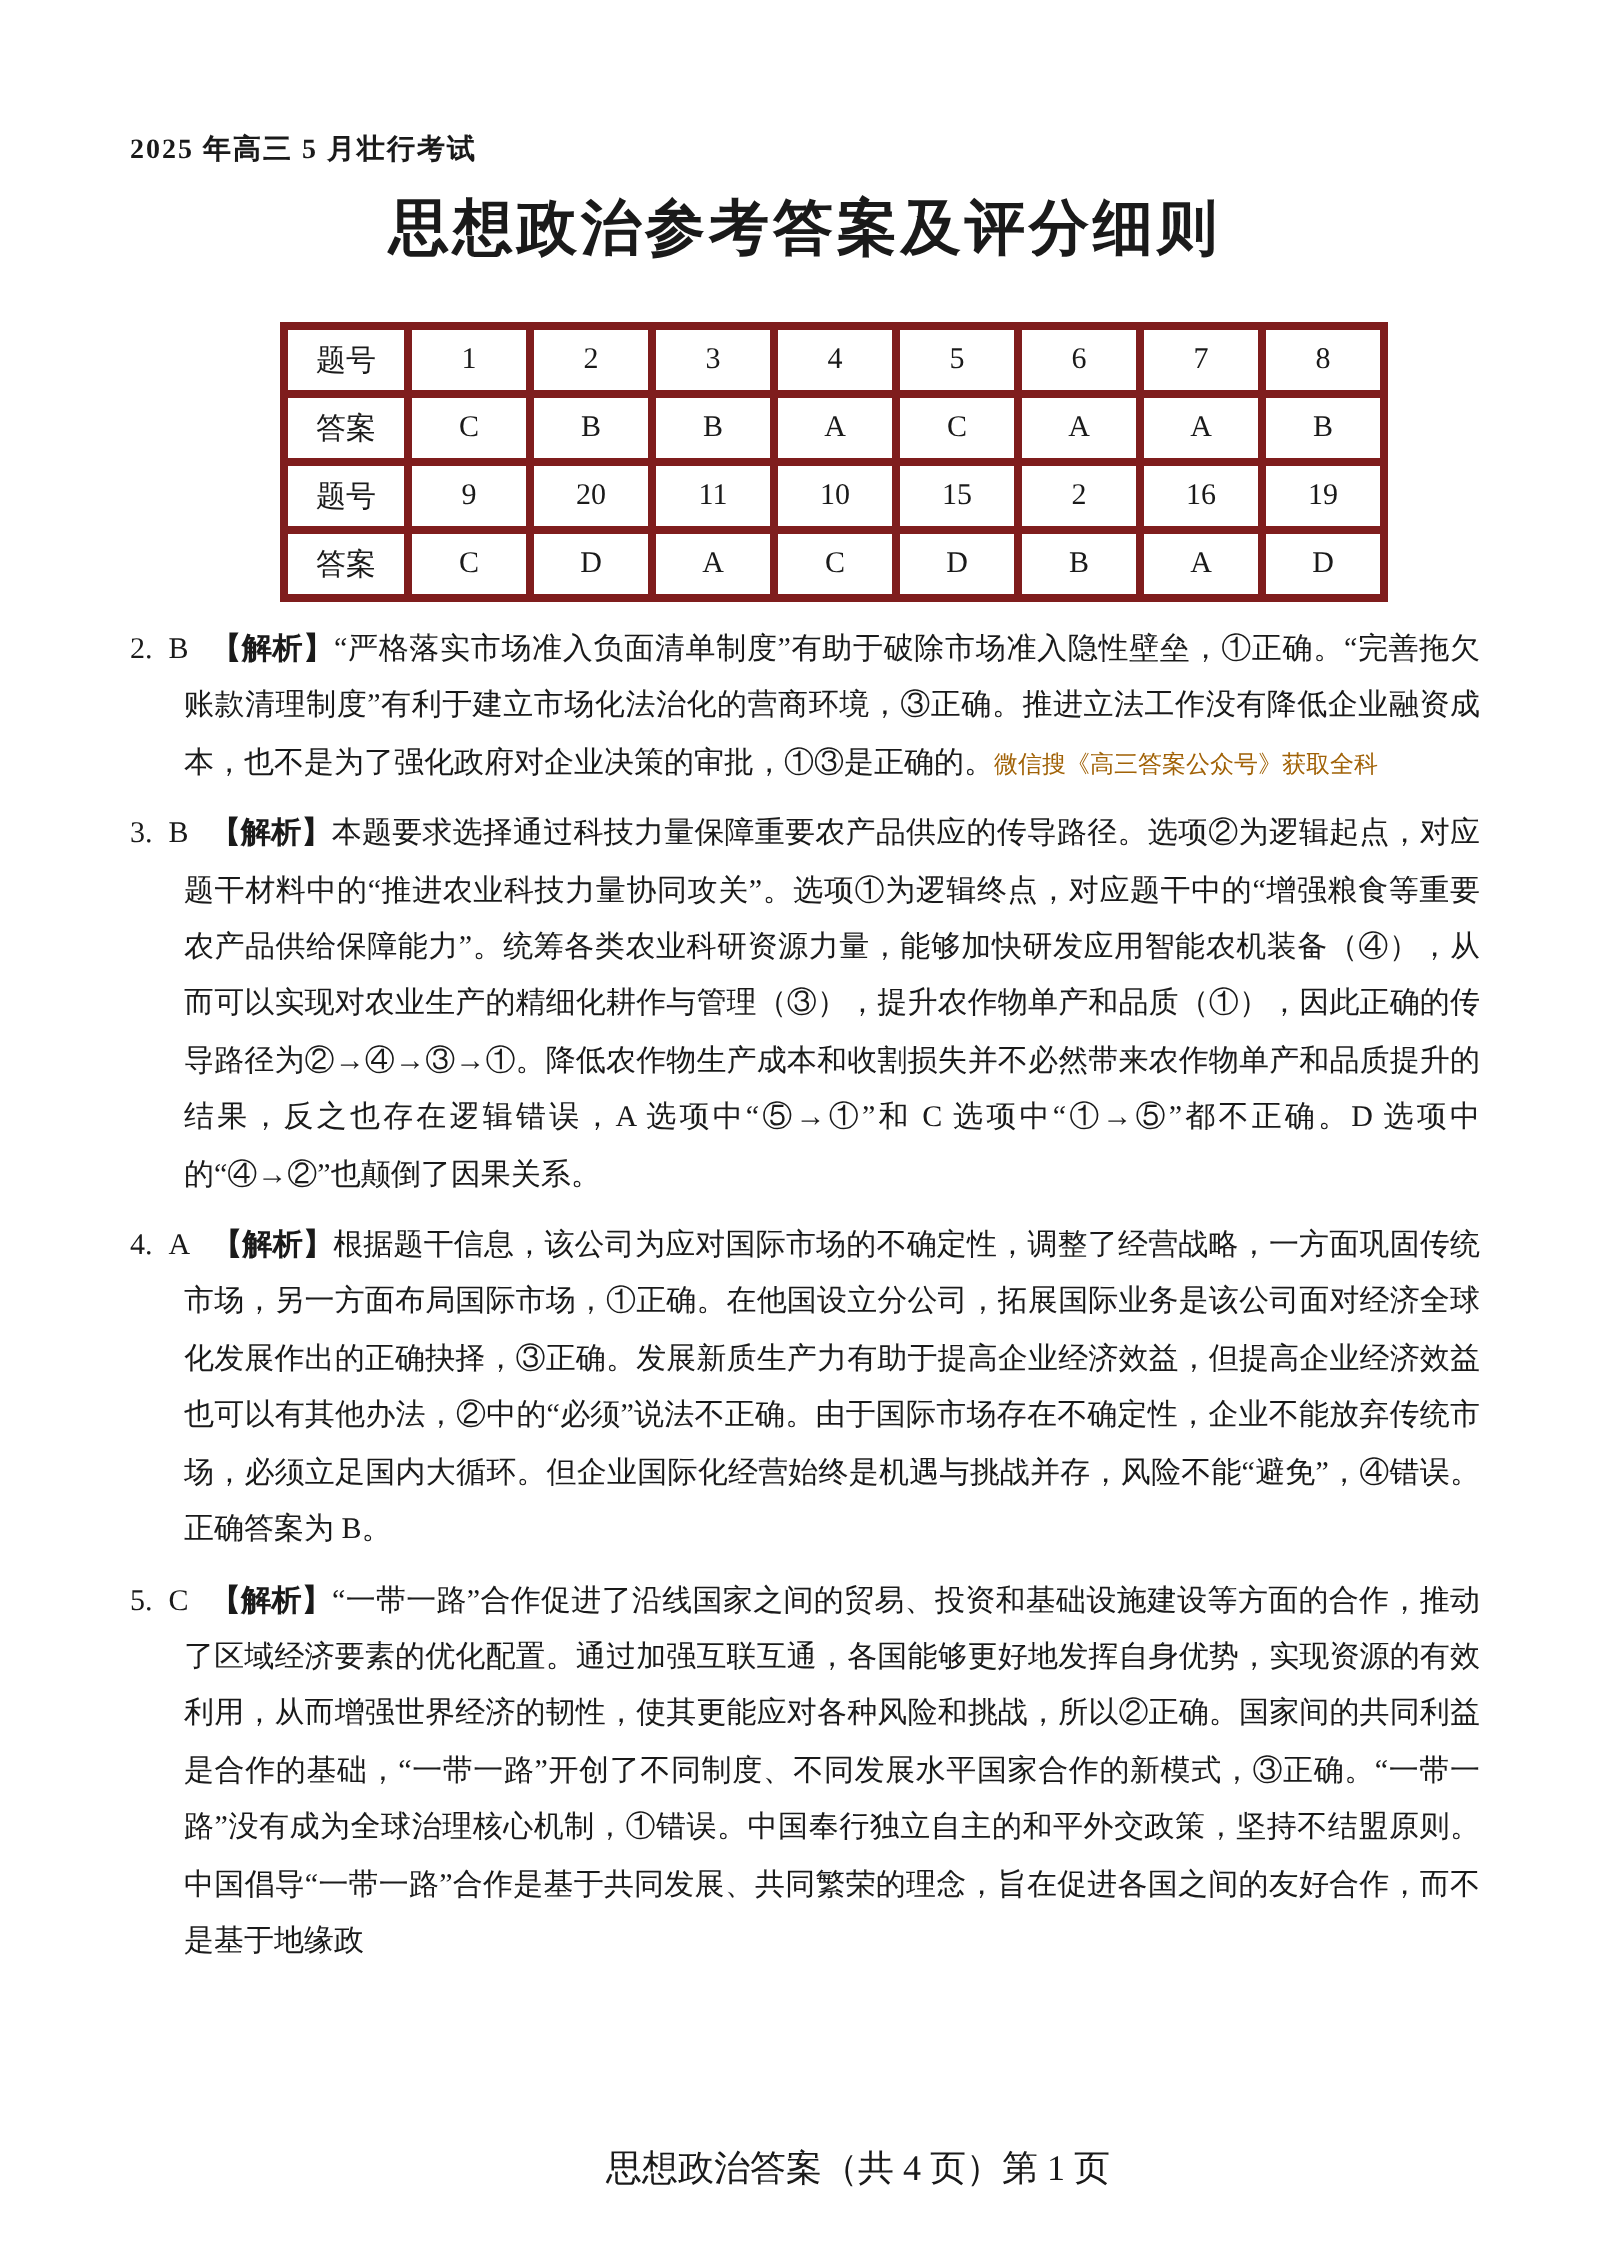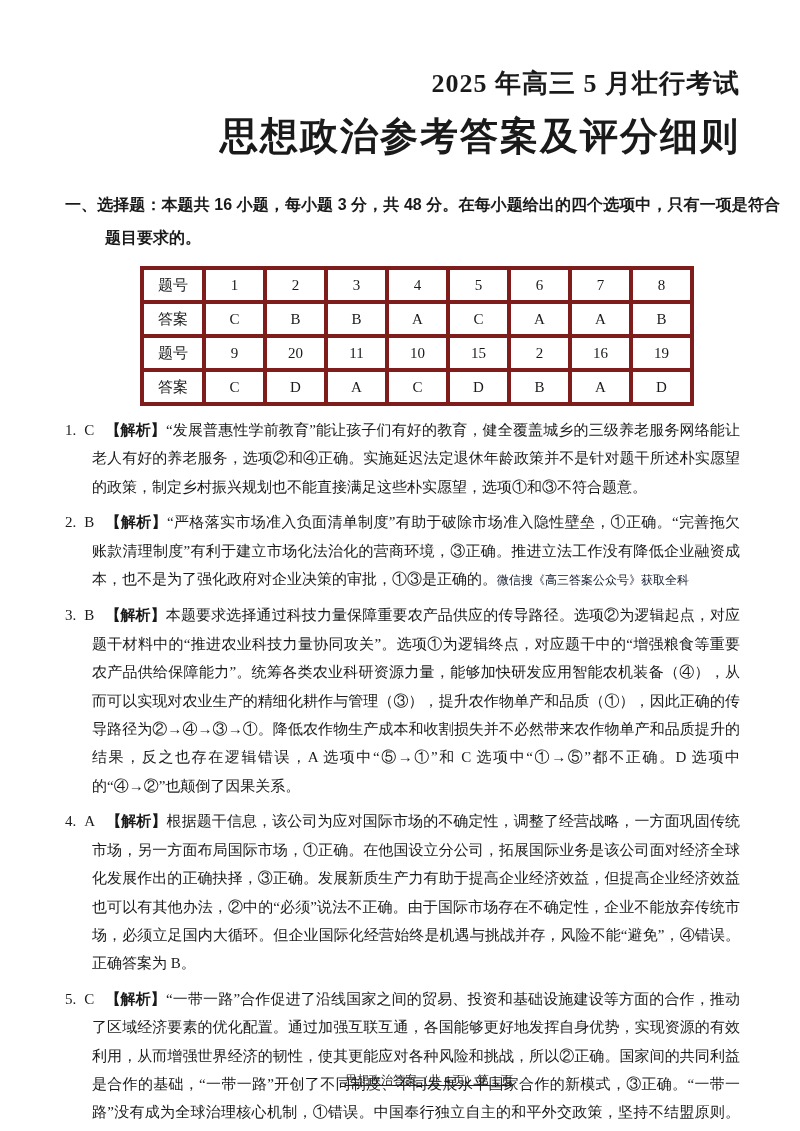--- a/index.html
+++ b/index.html
@@ -8,30 +8,30 @@
     background: #ffffff;
     color: #1a1a1a;
     font-family: "Liberation Serif", serif;
     overflow: hidden;
     position: relative;
   }
   .page { padding: 66px 60px 0 65px; }
 
   .exam-title {
     margin: 0 0 10px 0;
-    text-align: right;
-    font-size: 26px;
+    text-align: left;
+    font-size: 14px;
     font-weight: bold;
     font-family: "Liberation Serif", serif;
     letter-spacing: 1px;
   }
   .doc-title {
     margin: 0 0 26px 0;
-    text-align: right;
-    font-size: 38px;
+    text-align: center;
+    font-size: 30px;
     font-weight: bold;
     font-family: "Liberation Sans", sans-serif;
     letter-spacing: 2px;
   }
   .section-heading {
     margin: 0 0 12px 0;
     font-size: 16px;
     font-weight: bold;
     font-family: "Liberation Sans", sans-serif;
     line-height: 33px;
@@ -67,42 +67,40 @@
     margin: 0 0 7px 0;
     padding-left: 27px;
     text-indent: -27px;
   }
   .q-num { margin-right: 8px; }
   .q-ans { margin-right: 11px; }
   .q-tag {
     font-weight: bold;
     font-family: "Liberation Sans", sans-serif;
   }
-  .q-note { font-size: 12px; color: #0f172a; }
+  .q-note { font-size: 12px; color: #a16207; }
 
   .footer {
     position: absolute;
     top: 1072px;
     left: 0; right: 0;
     text-align: center;
-    font-size: 12px;
+    font-size: 18px;
     padding-left: 58px;
     color: #1a1a1a;
-    text-decoration: underline;
   }
 </style>
 </head>
 <body>
 
 <div class="page">
 
   <h1 class="exam-title">2025 年高三 5 月壮行考试</h1>
   <h2 class="doc-title">思想政治参考答案及评分细则</h2>
 
-  <p class="section-heading">一、选择题：本题共 16 小题，每小题 3 分，共 48 分。在每小题给出的四个选项中，只有一项是符合题目要求的。</p>
 
   <table class="answer-table">
     <tbody>
       <tr>
         <td class="lbl">题号</td>
         <td>1</td>
         <td>2</td>
         <td>3</td>
         <td>4</td>
         <td>5</td>
@@ -140,21 +138,20 @@
         <td>C</td>
         <td>D</td>
         <td>B</td>
         <td>A</td>
         <td>D</td>
       </tr>
     </tbody>
   </table>
 
   <div class="explanations">
-    <p class="exp"><span class="q-num">1.</span><span class="q-ans">C</span><span class="q-tag">【解析】</span><span class="q-text">“发展普惠性学前教育”能让孩子们有好的教育，健全覆盖城乡的三级养老服务网络能让老人有好的养老服务，选项②和④正确。实施延迟法定退休年龄政策并不是针对题干所述朴实愿望的政策，制定乡村振兴规划也不能直接满足这些朴实愿望，选项①和③不符合题意。</span></p>
 
     <p class="exp"><span class="q-num">2.</span><span class="q-ans">B</span><span class="q-tag">【解析】</span><span class="q-text">“严格落实市场准入负面清单制度”有助于破除市场准入隐性壁垒，①正确。“完善拖欠账款清理制度”有利于建立市场化法治化的营商环境，③正确。推进立法工作没有降低企业融资成本，也不是为了强化政府对企业决策的审批，①③是正确的。</span><span class="q-note">微信搜《高三答案公众号》获取全科</span></p>
 
     <p class="exp"><span class="q-num">3.</span><span class="q-ans">B</span><span class="q-tag">【解析】</span><span class="q-text">本题要求选择通过科技力量保障重要农产品供应的传导路径。选项②为逻辑起点，对应题干材料中的“推进农业科技力量协同攻关”。选项①为逻辑终点，对应题干中的“增强粮食等重要农产品供给保障能力”。统筹各类农业科研资源力量，能够加快研发应用智能农机装备（④），从而可以实现对农业生产的精细化耕作与管理（③），提升农作物单产和品质（①），因此正确的传导路径为②→④→③→①。降低农作物生产成本和收割损失并不必然带来农作物单产和品质提升的结果，反之也存在逻辑错误，A 选项中“⑤→①”和 C 选项中“①→⑤”都不正确。D 选项中的“④→②”也颠倒了因果关系。</span></p>
 
     <p class="exp"><span class="q-num">4.</span><span class="q-ans">A</span><span class="q-tag">【解析】</span><span class="q-text">根据题干信息，该公司为应对国际市场的不确定性，调整了经营战略，一方面巩固传统市场，另一方面布局国际市场，①正确。在他国设立分公司，拓展国际业务是该公司面对经济全球化发展作出的正确抉择，③正确。发展新质生产力有助于提高企业经济效益，但提高企业经济效益也可以有其他办法，②中的“必须”说法不正确。由于国际市场存在不确定性，企业不能放弃传统市场，必须立足国内大循环。但企业国际化经营始终是机遇与挑战并存，风险不能“避免”，④错误。正确答案为 B。</span></p>
 
     <p class="exp"><span class="q-num">5.</span><span class="q-ans">C</span><span class="q-tag">【解析】</span><span class="q-text">“一带一路”合作促进了沿线国家之间的贸易、投资和基础设施建设等方面的合作，推动了区域经济要素的优化配置。通过加强互联互通，各国能够更好地发挥自身优势，实现资源的有效利用，从而增强世界经济的韧性，使其更能应对各种风险和挑战，所以②正确。国家间的共同利益是合作的基础，“一带一路”开创了不同制度、不同发展水平国家合作的新模式，③正确。“一带一路”没有成为全球治理核心机制，①错误。中国奉行独立自主的和平外交政策，坚持不结盟原则。中国倡导“一带一路”合作是基于共同发展、共同繁荣的理念，旨在促进各国之间的友好合作，而不是基于地缘政</span></p>
   </div>
 

